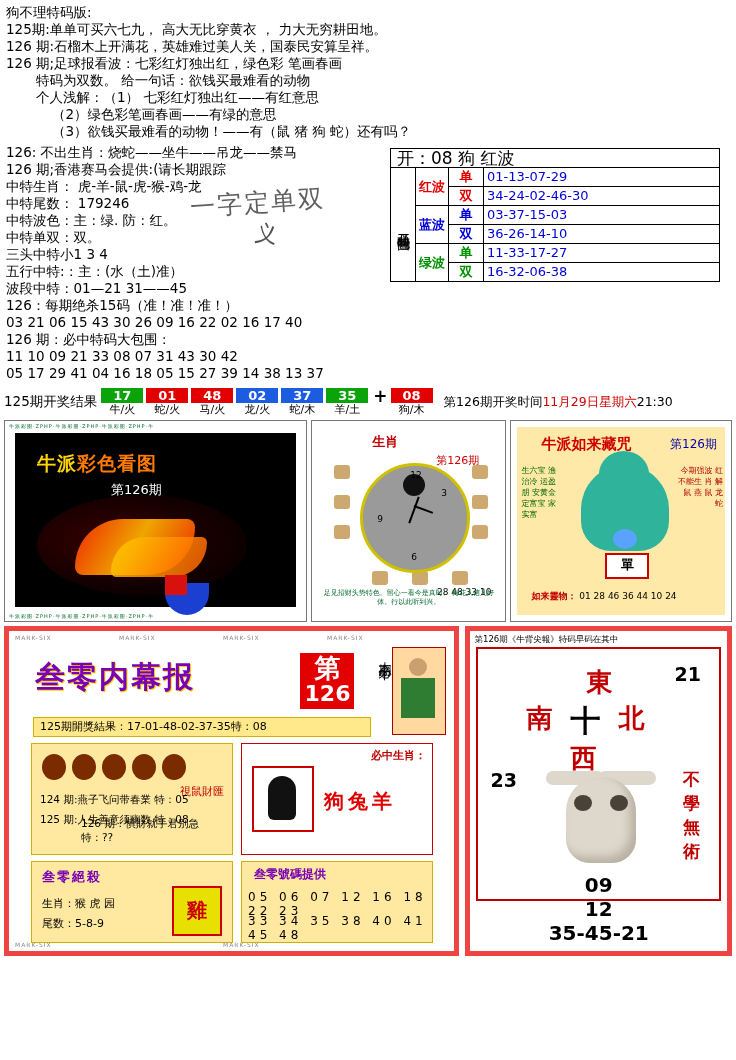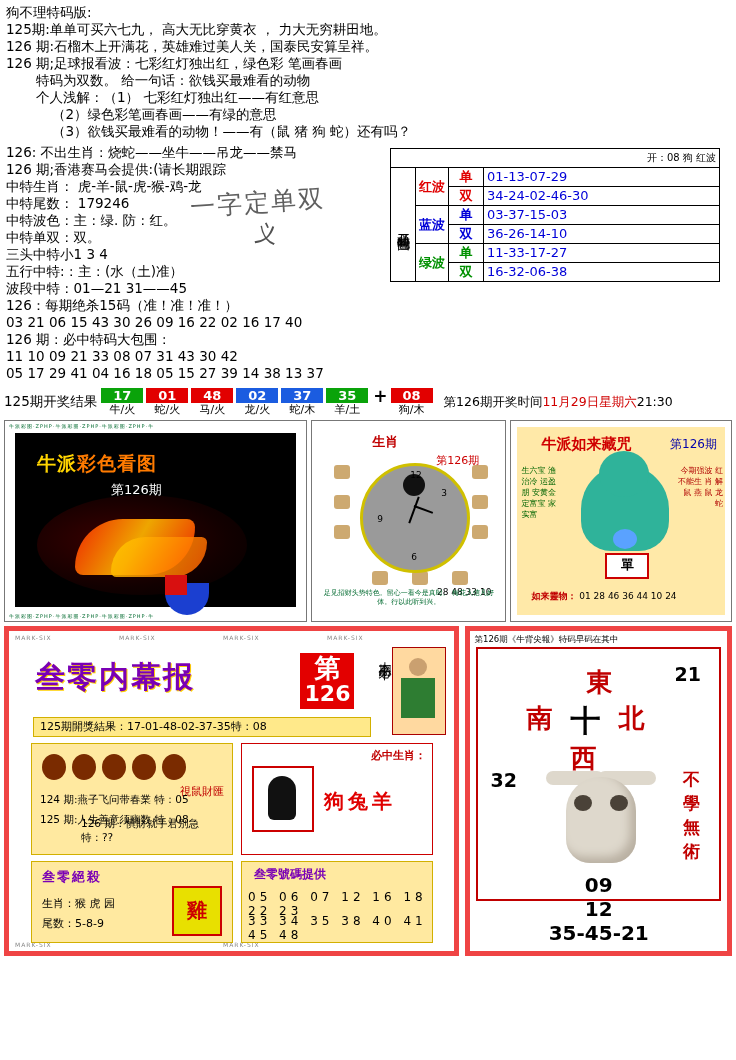--- a/index.html
+++ b/index.html
@@ -31,21 +31,21 @@
     font-family:"DejaVu Serif","Liberation Serif",serif;
     color:#555;opacity:.85;pointer-events:none;white-space:nowrap;
   }
   .wm1{left:190px;top:42px;font-size:25px;letter-spacing:2px;
        transform:rotate(-4deg);color:#444;}
   .wm2{left:255px;top:75px;font-size:22px;transform:rotate(8deg);color:#333;}
 
   
   table.tbl{border-collapse:collapse;width:330px;font-size:13px;}
   table.tbl td{border:1px solid #000;padding:1px 3px;line-height:16px;}
-  .tb-head{text-align:right;font-size:10px;padding-left:6px !important;}
+  .tb-head{text-align:left;font-size:17px;padding-left:6px !important;}
   .red{color:#e00000;font-weight:bold;}
   .blue{color:#0000d8;font-weight:bold;}
   .green{color:#009000;font-weight:bold;}
   .cellnum{color:#0000d8;}
   .vlabel{width:18px;text-align:center;}
   .clabel{width:26px;text-align:center;font-weight:bold;}
   .sdlabel{width:28px;text-align:center;}
 
   
   .resrow{display:flex;align-items:center;margin:4px 0 2px 4px;}
@@ -422,21 +422,21 @@
 
     <div class="bcard br">
       <div class="hdr">第126期《牛背尖報》特码早码在其中</div>
       <div class="box">
         <div class="cn e">東</div>
         <div class="cn s">南</div>
         <div class="cn shi">十</div>
         <div class="cn b">北</div>
         <div class="cn x">西</div>
         <div class="n21">21</div>
-        <div class="n32">32</div>
+        <div class="n32">23</div>
         <div class="vtxt">不學無術</div>
         <div class="skull">
           <div class="horn" style="left:10px;"></div>
           <div class="horn" style="left:62px;"></div>
           <div class="sk"></div>
           <div class="eye" style="left:38px;"></div>
           <div class="eye" style="left:74px;"></div>
         </div>
       </div>
       <div class="foot">

